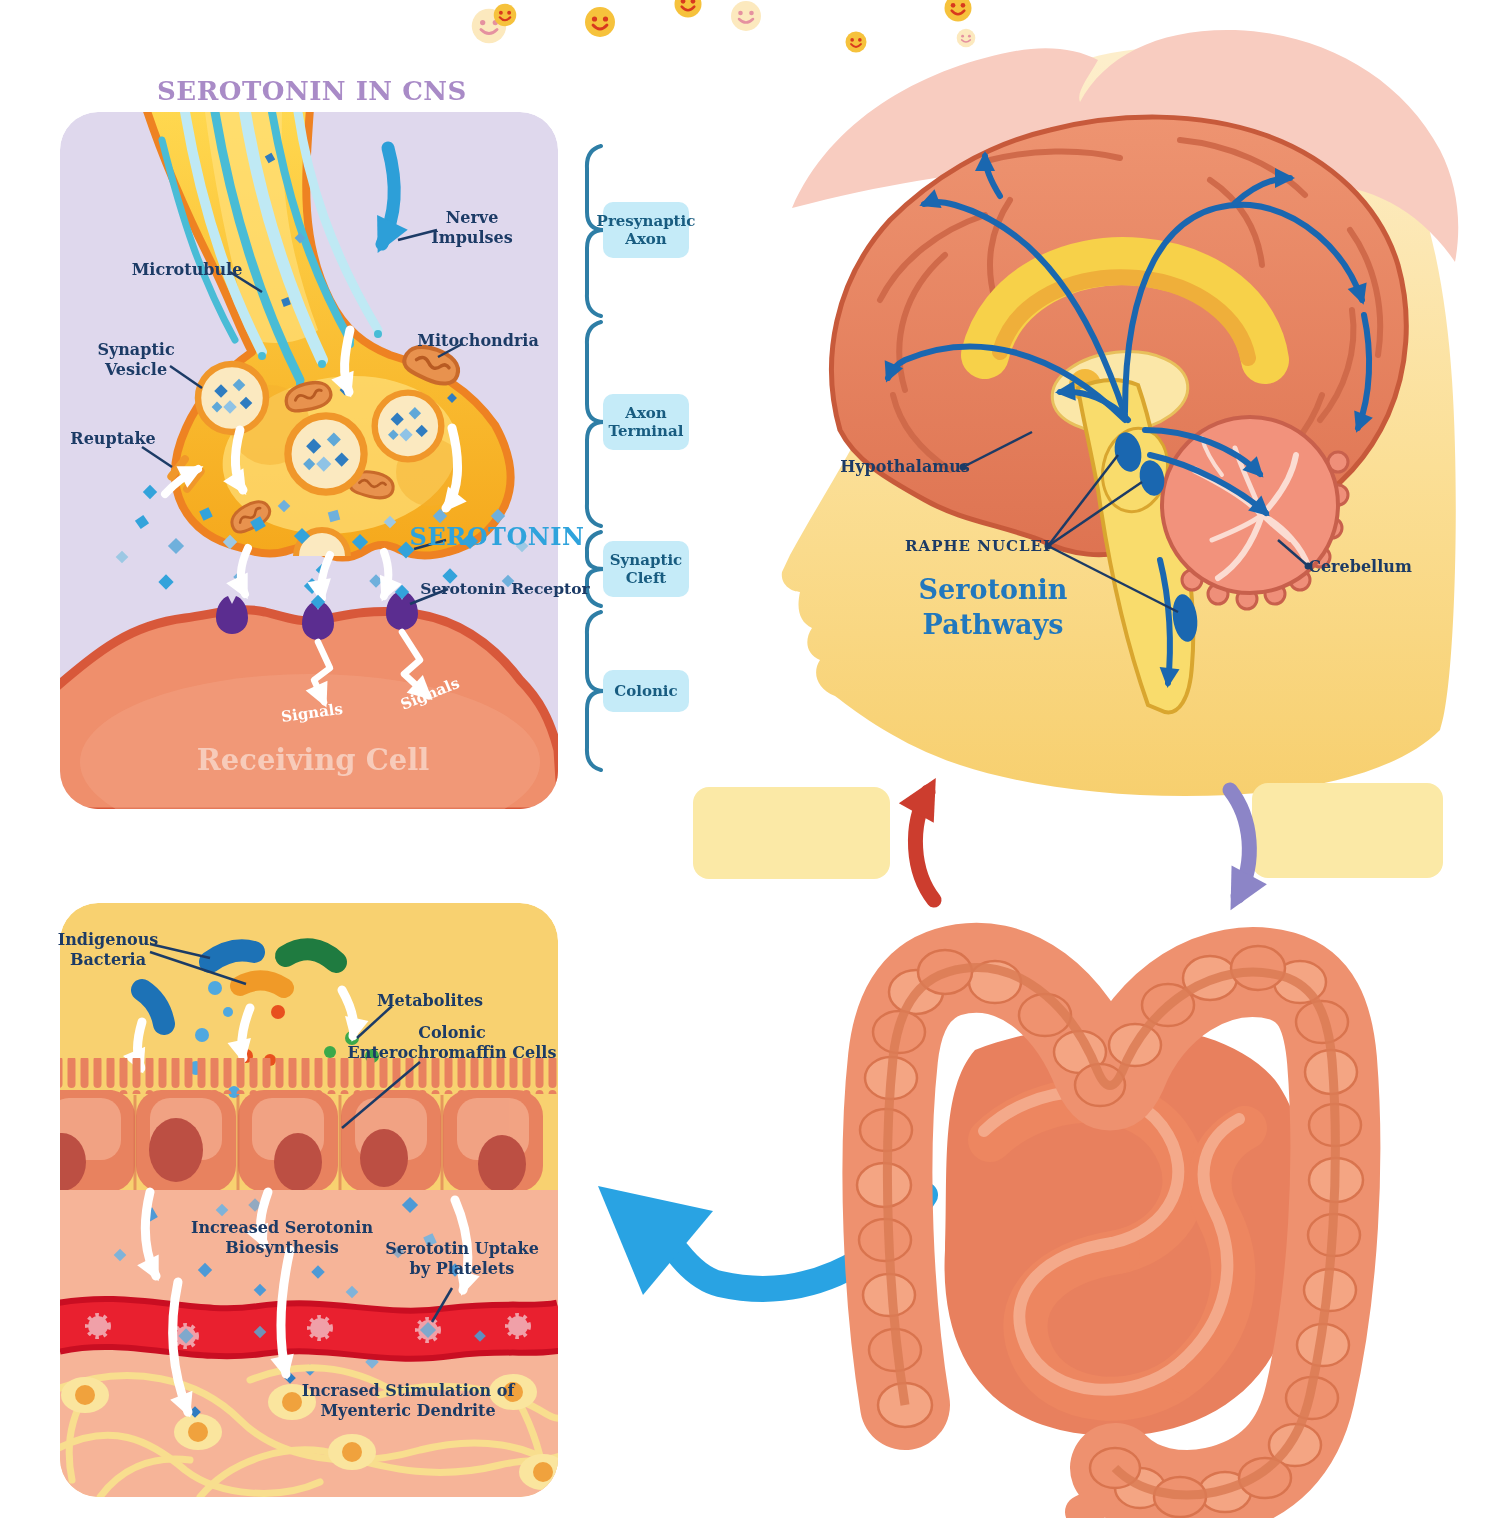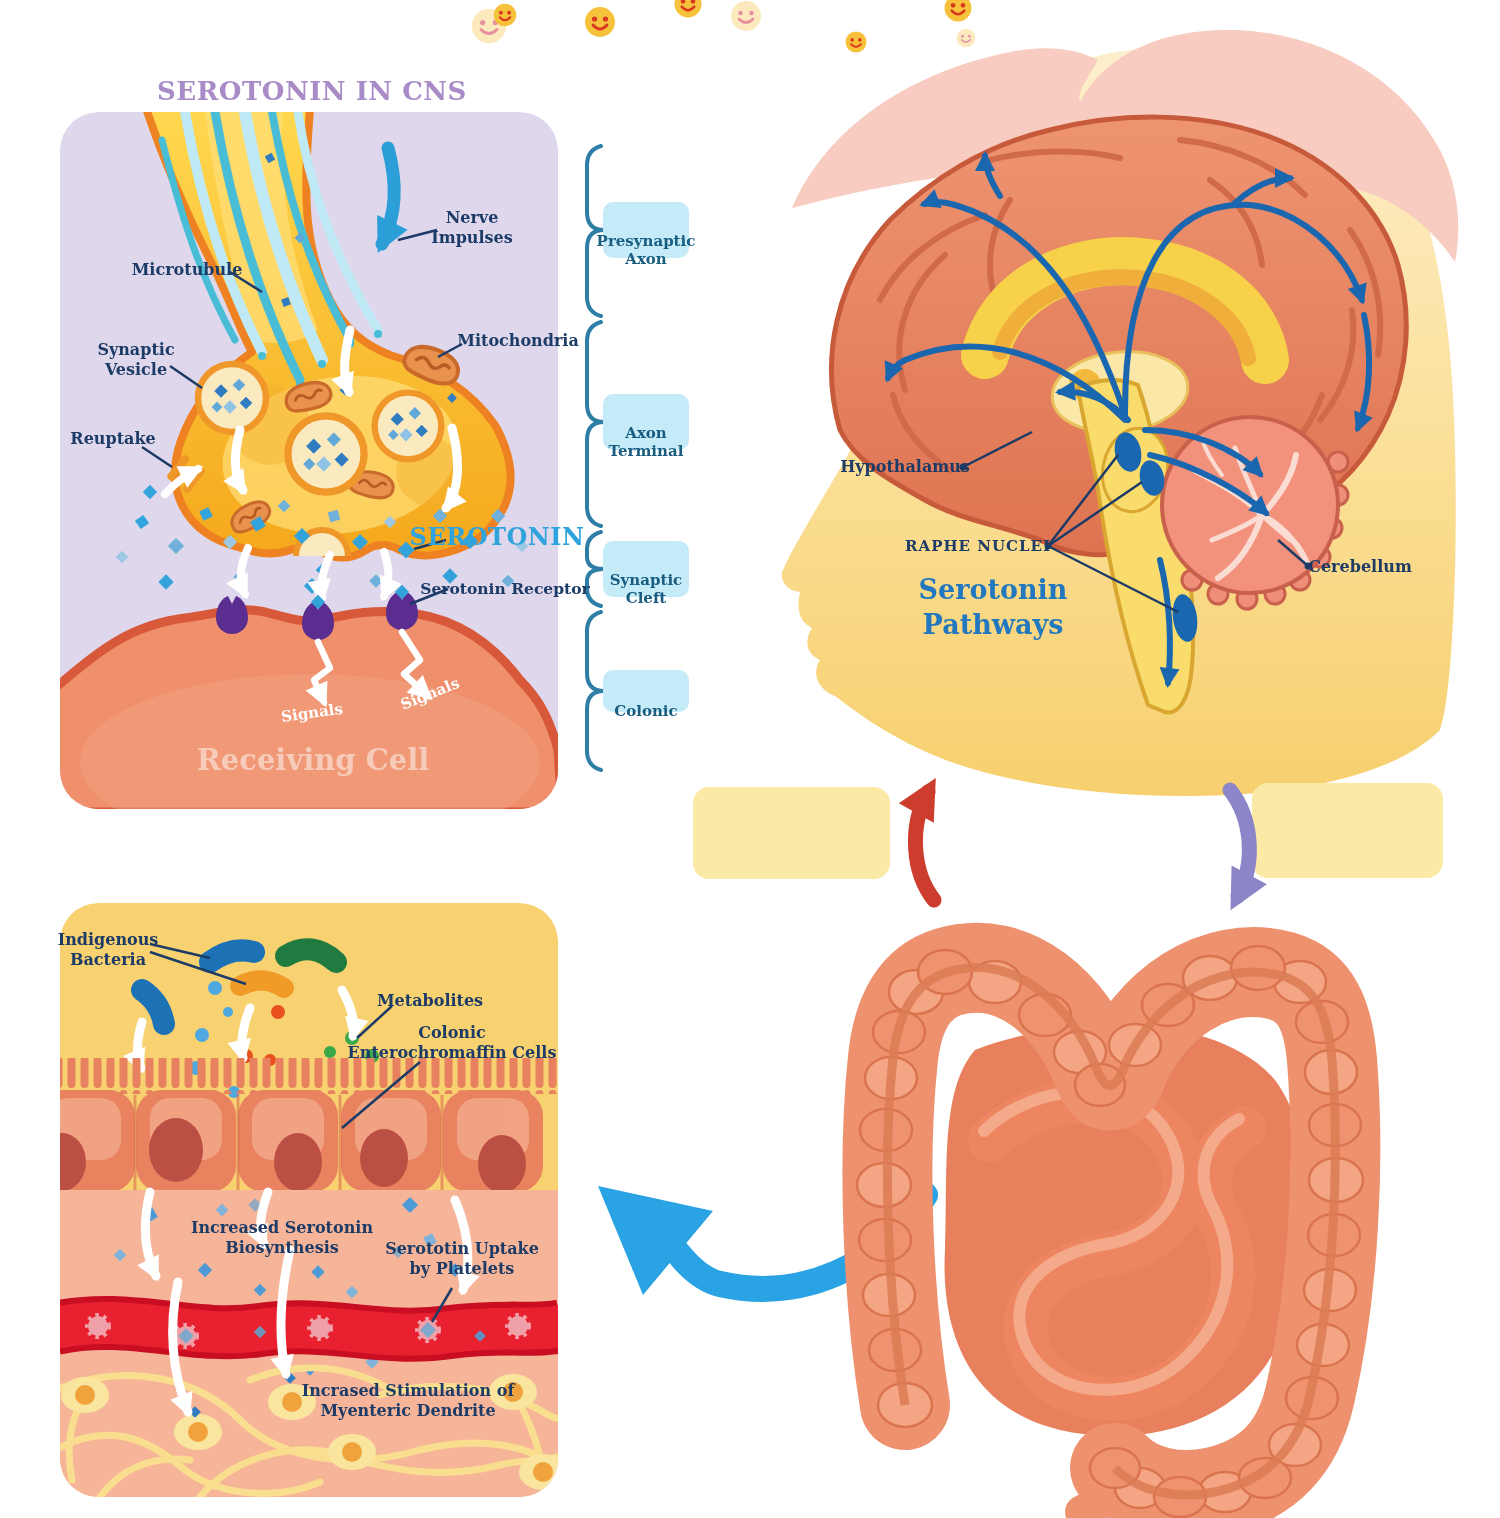--- a/index.html
+++ b/index.html
@@ -9,21 +9,21 @@
   .lbl{position:absolute;transform:translate(-50%,-50%);font-family:"DejaVu Serif",serif;
        font-weight:bold;color:#1C3B66;font-size:16px;line-height:1.22;text-align:center;
        white-space:pre-line;z-index:5;}
   .title{font-size:26px;letter-spacing:.5px;}
   .t-cns{color:#A98BC7;}
   .t-gut{color:#D7452F;}
   .t-axis{color:#7B74BE;font-size:38px;line-height:1.3;letter-spacing:2px;}
   .t-sero{color:#2FA3DC;font-size:24px;letter-spacing:.5px;}
   .t-path{color:#2178BE;font-size:27px;line-height:1.3;}
   .t-recv{color:#F7CBBA;font-size:29px;}
-  .t-box{color:#185C80;font-size:15px;margin-top:20px;}
+  .t-box{color:#185C80;font-size:15px;}
   .t-sig{color:#ffffff;font-size:15px;}
   .t-raphe{letter-spacing:1px;font-size:15px;}
   .t-small{font-size:15.5px;text-align:right;}
 </style>
 </head>
 <body>
 
 <div class="stage">
 
 <svg width="1500" height="1518" viewBox="0 0 1500 1518">
@@ -559,21 +559,21 @@
     <use href="#emCream" transform="translate(966,38) scale(.62)"></use>
   </g>
 </svg>
 
 <div class="lbl title t-cns" style="left:312px;top:92px">SEROTONIN IN CNS</div>
 <div class="lbl" style="left:472px;top:228px">Nerve
 Impulses</div>
 <div class="lbl" style="left:187px;top:270px">Microtubule</div>
 <div class="lbl" style="left:136px;top:360px">Synaptic
 Vesicle</div>
-<div class="lbl" style="left:518px;top:341px">Mitochondria</div>
+<div class="lbl" style="left:478px;top:341px">Mitochondria</div>
 <div class="lbl" style="left:113px;top:439px">Reuptake</div>
 <div class="lbl t-sero" style="left:497px;top:537px">SEROTONIN</div>
 <div class="lbl t-small" style="left:505px;top:589px">Serotonin Receptor</div>
 <div class="lbl t-sig" style="left:312px;top:713px;transform:translate(-50%,-50%) rotate(-8deg)">Signals</div>
 <div class="lbl t-sig" style="left:430px;top:694px;transform:translate(-50%,-50%) rotate(-22deg)">Signals</div>
 <div class="lbl t-recv" style="left:313px;top:761px">Receiving Cell</div>
 
 <div class="lbl t-box" style="left:646px;top:230px">Presynaptic
 Axon</div>
 <div class="lbl t-box" style="left:646px;top:422px">Axon

